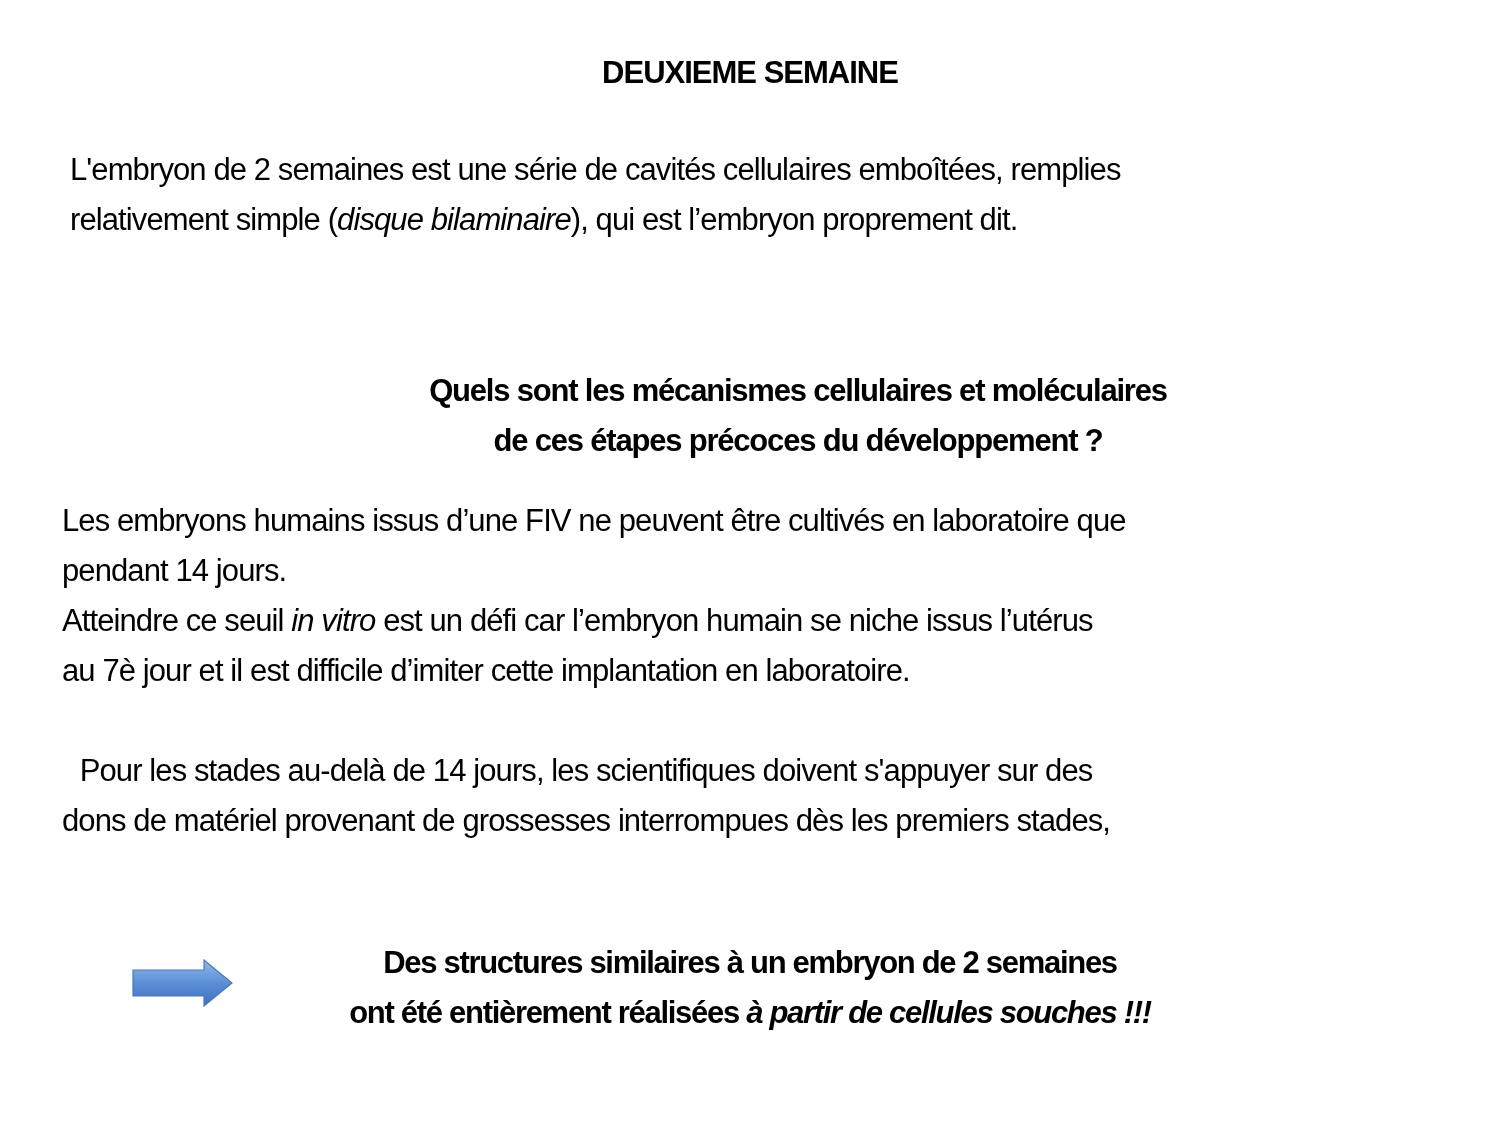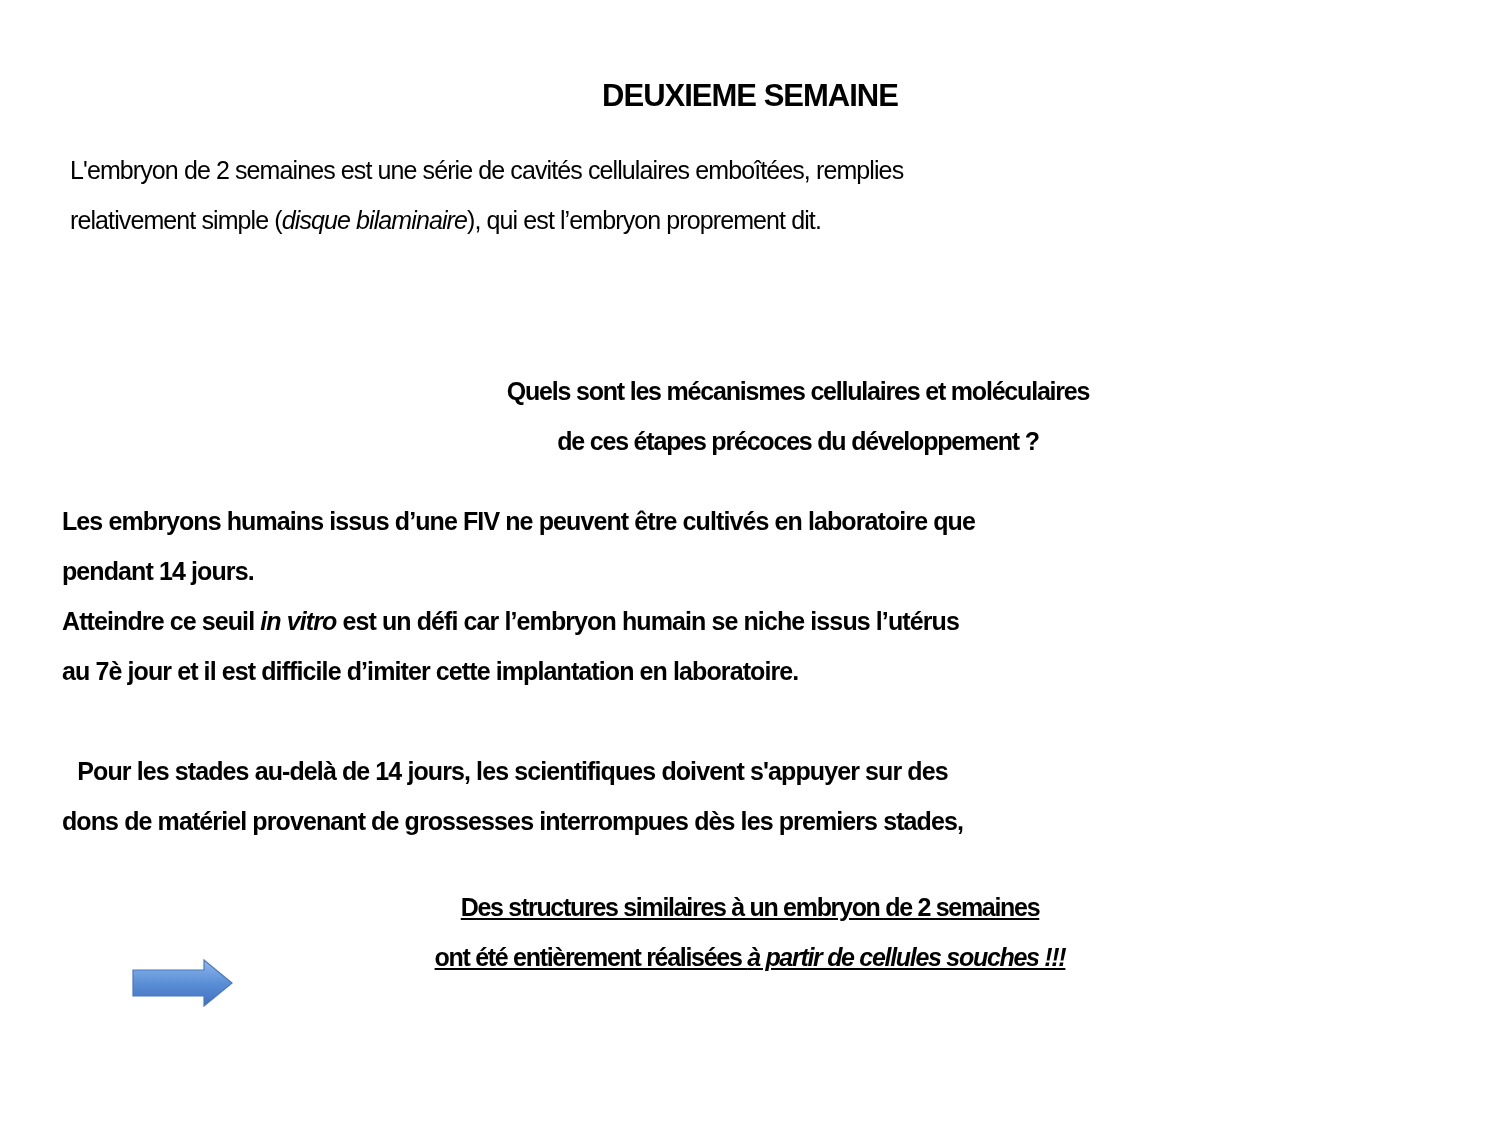--- a/index.html
+++ b/index.html
@@ -1,30 +1,30 @@
 <!DOCTYPE html>
 <html><head>
   <meta charset="utf-8">
   <style>
     html, body { margin: 0; padding: 0; background: #ffffff; }
     body {
       width: 1500px; height: 1125px; position: relative; overflow: hidden;
       font-family: "Liberation Sans", "DejaVu Sans", sans-serif;
       color: #000;
     }
-    .txt { position: absolute; white-space: nowrap; font-size: 25px; letter-spacing: -0.9px; line-height: 50px; }
+    .txt { position: absolute; white-space: nowrap; font-size: 31px; letter-spacing: -0.9px; line-height: 50px; }
     .bold { font-weight: bold; }
     .center { left: 0; width: 1500px; text-align: center; }
-    .title { top: 48px; font-size: 31px; letter-spacing: -1px; margin-top: 23px; }
+    .title { top: 48px; font-size: 31px; letter-spacing: -1px; }
     .intro { left: 70px; top: 145px; }
     .question { top: 366px; letter-spacing: -1.2px; padding-left: 48px; }
-    .para { left: 62px; font-weight: bold; }
+    .para { left: 62px; }
     .p1 { top: 496px; }
     .p2 { top: 746px; text-align: center; }
-    .concl { top: 882px; letter-spacing: -1.3px; text-decoration: underline; }
+    .concl { top: 938px; letter-spacing: -1.3px; }
     .line { display: block; height: 50px; }
     .arrow { position: absolute; left: 130px; top: 958px; width: 106px; height: 50px; }
   </style>
 </head>
 <body>
 
 <div class="txt bold center title">DEUXIEME SEMAINE</div>
 
 <div class="txt intro">
   <span class="line"><span>L'embryon de 2 semaines est une série de cavités cellulaires emboîtées, remplies</span></span>

